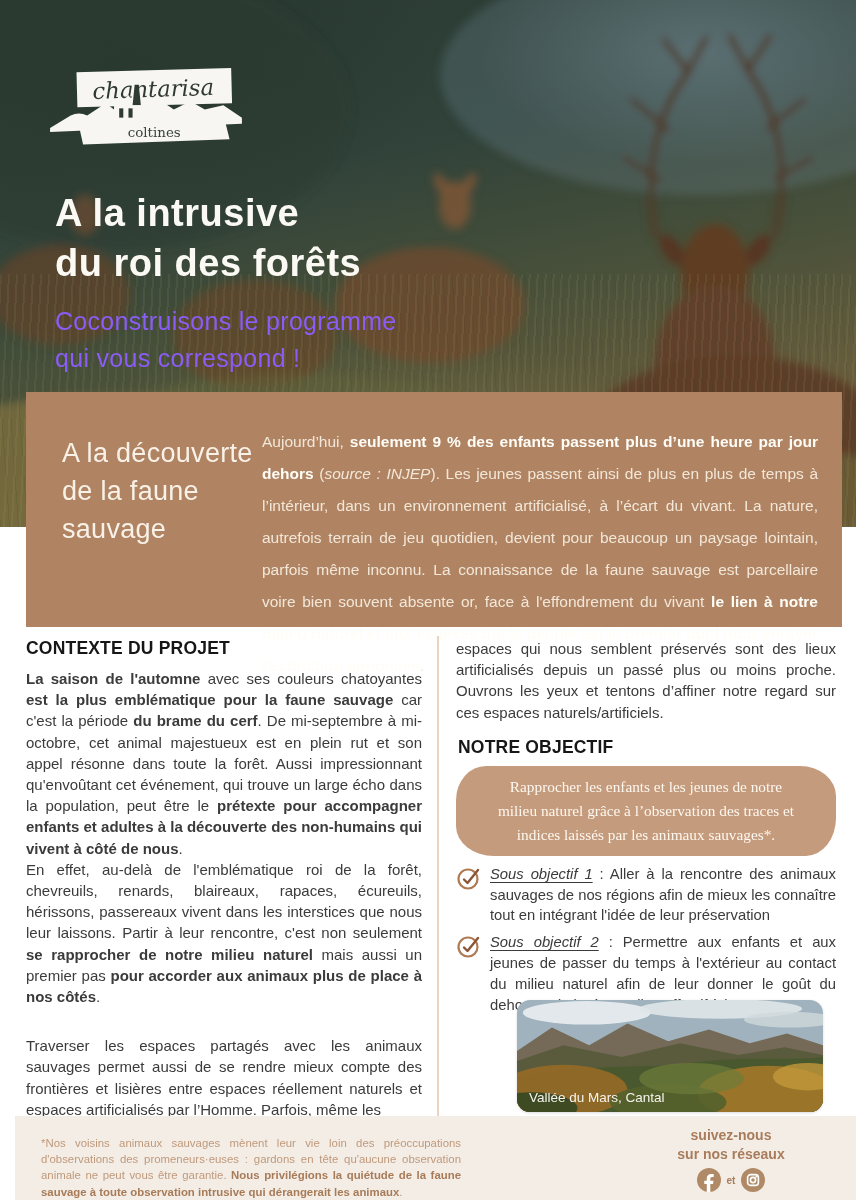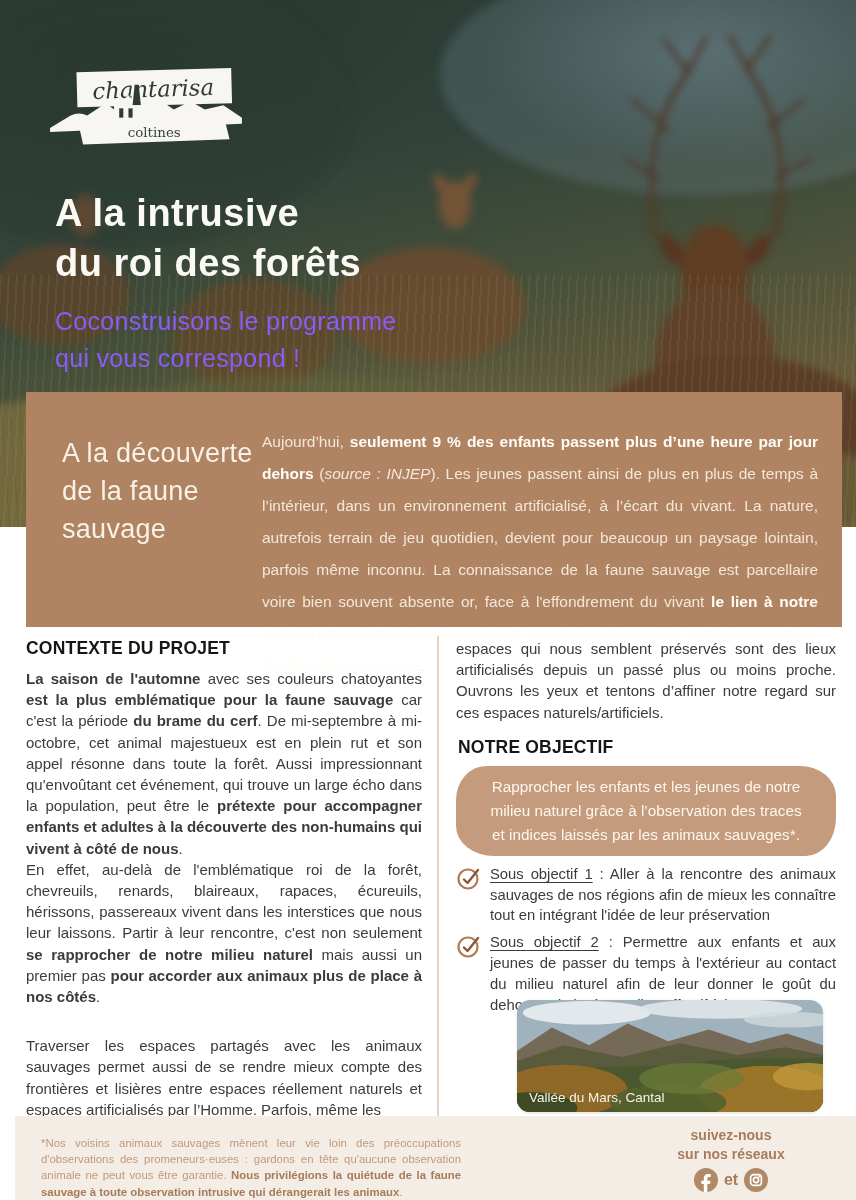--- a/index.html
+++ b/index.html
@@ -30,33 +30,33 @@
 
   .brown-box{position:absolute;top:392px;left:26px;width:816px;height:235px;background:#b08463;}
   .ib-heading{position:absolute;left:36px;top:42px;width:208px;margin:0;
       color:#f8f1e7;font-size:27px;font-weight:500;line-height:38px;letter-spacing:.3px;}
   .ib-text{position:absolute;left:236px;top:34px;width:556px;margin:0;
       color:#f2e7d8;font-size:15.5px;line-height:32px;text-align:justify;}
   .ib-text .b{color:#fffdf7;}
 
   .b{font-weight:700;}
   .i{font-style:italic;}
-  .u{text-decoration:underline;text-underline-offset:3px;}
+  .u{text-decoration:underline;text-underline-offset:3px;font-style:italic;}
 
   
   .sec-h{margin:0 0 9px;font-size:17.5px;font-weight:700;color:#161616;letter-spacing:.2px;}
   .body{margin:0;font-size:15px;line-height:21.2px;color:#3b3b3b;text-align:justify;}
   .col-left{position:absolute;top:638px;left:26px;width:396px;}
   .mt{margin-top:28px;}
   .divider{position:absolute;top:636px;left:437px;width:2px;height:480px;background:#ead3c0;}
   .col-right{position:absolute;top:638px;left:456px;width:380px;}
   .obj-h{margin:14px 0 8px 2px;}
   .blob{background:#c59b7d;color:#fdf7ee;text-align:center;
       font-size:15.3px;line-height:24px;padding:9px 34px;margin-bottom:8px;
-      border-radius:30px 36px 30px 38px / 34px 30px 38px 30px;}
+      border-radius:30px 36px 30px 38px / 34px 30px 38px 30px;font-family:Liberation Serif, serif;}
   .subobj{display:flex;gap:8px;margin-bottom:6px;}
   .check{flex:0 0 26px;margin-top:1px;}
   .so-text{flex:1;font-size:14.8px;line-height:20.8px;}
   .valley{position:absolute;left:61px;top:362px;width:306px;height:112px;margin:0;
       border-radius:13px;overflow:hidden;box-shadow:0 1px 3px rgba(0,0,0,.15);}
   .valley svg{display:block;width:100%;height:100%;}
   .valley figcaption{position:absolute;left:12px;bottom:7px;color:#f5f3ee;font-size:13.5px;}
 
   
   .footer{position:absolute;left:0;top:1116px;width:856px;height:84px;background:#f3ede6;margin-left:15px;}
@@ -67,21 +67,21 @@
   .contact h4{margin:0 0 6px;font-size:20px;font-weight:500;color:#a87c5a;letter-spacing:.4px;}
   .crow{display:flex;align-items:center;gap:9px;margin-bottom:4px;color:#b59579;font-size:14.5px;}
   .crow .cicon{width:18px;height:18px;display:inline-block;}
   .crow .cicon svg{display:block;width:100%;height:100%;}
   .cval.phone{letter-spacing:1px;}
   .social{position:absolute;left:648px;top:10px;width:136px;text-align:center;}
   .follow div{font-size:14px;font-weight:700;color:#a87c5a;line-height:19px;}
   .sicons{margin-top:4px;display:flex;justify-content:center;align-items:center;gap:6px;}
   .soc{width:24px;height:24px;display:inline-block;}
   .soc svg{display:block;width:100%;height:100%;}
-  .et{font-size:16px;font-weight:600;color:#a87c5a;}
+  .et{font-size:10px;font-weight:600;color:#a87c5a;}
 </style>
 </head>
 <body>
 
 <div class="page">
 
   <div class="hero-photo">
     <svg class="deer-svg" viewBox="0 0 856 527" preserveAspectRatio="none">
       <defs>
           <filter id="soft" x="-20%" y="-20%" width="140%" height="140%">

